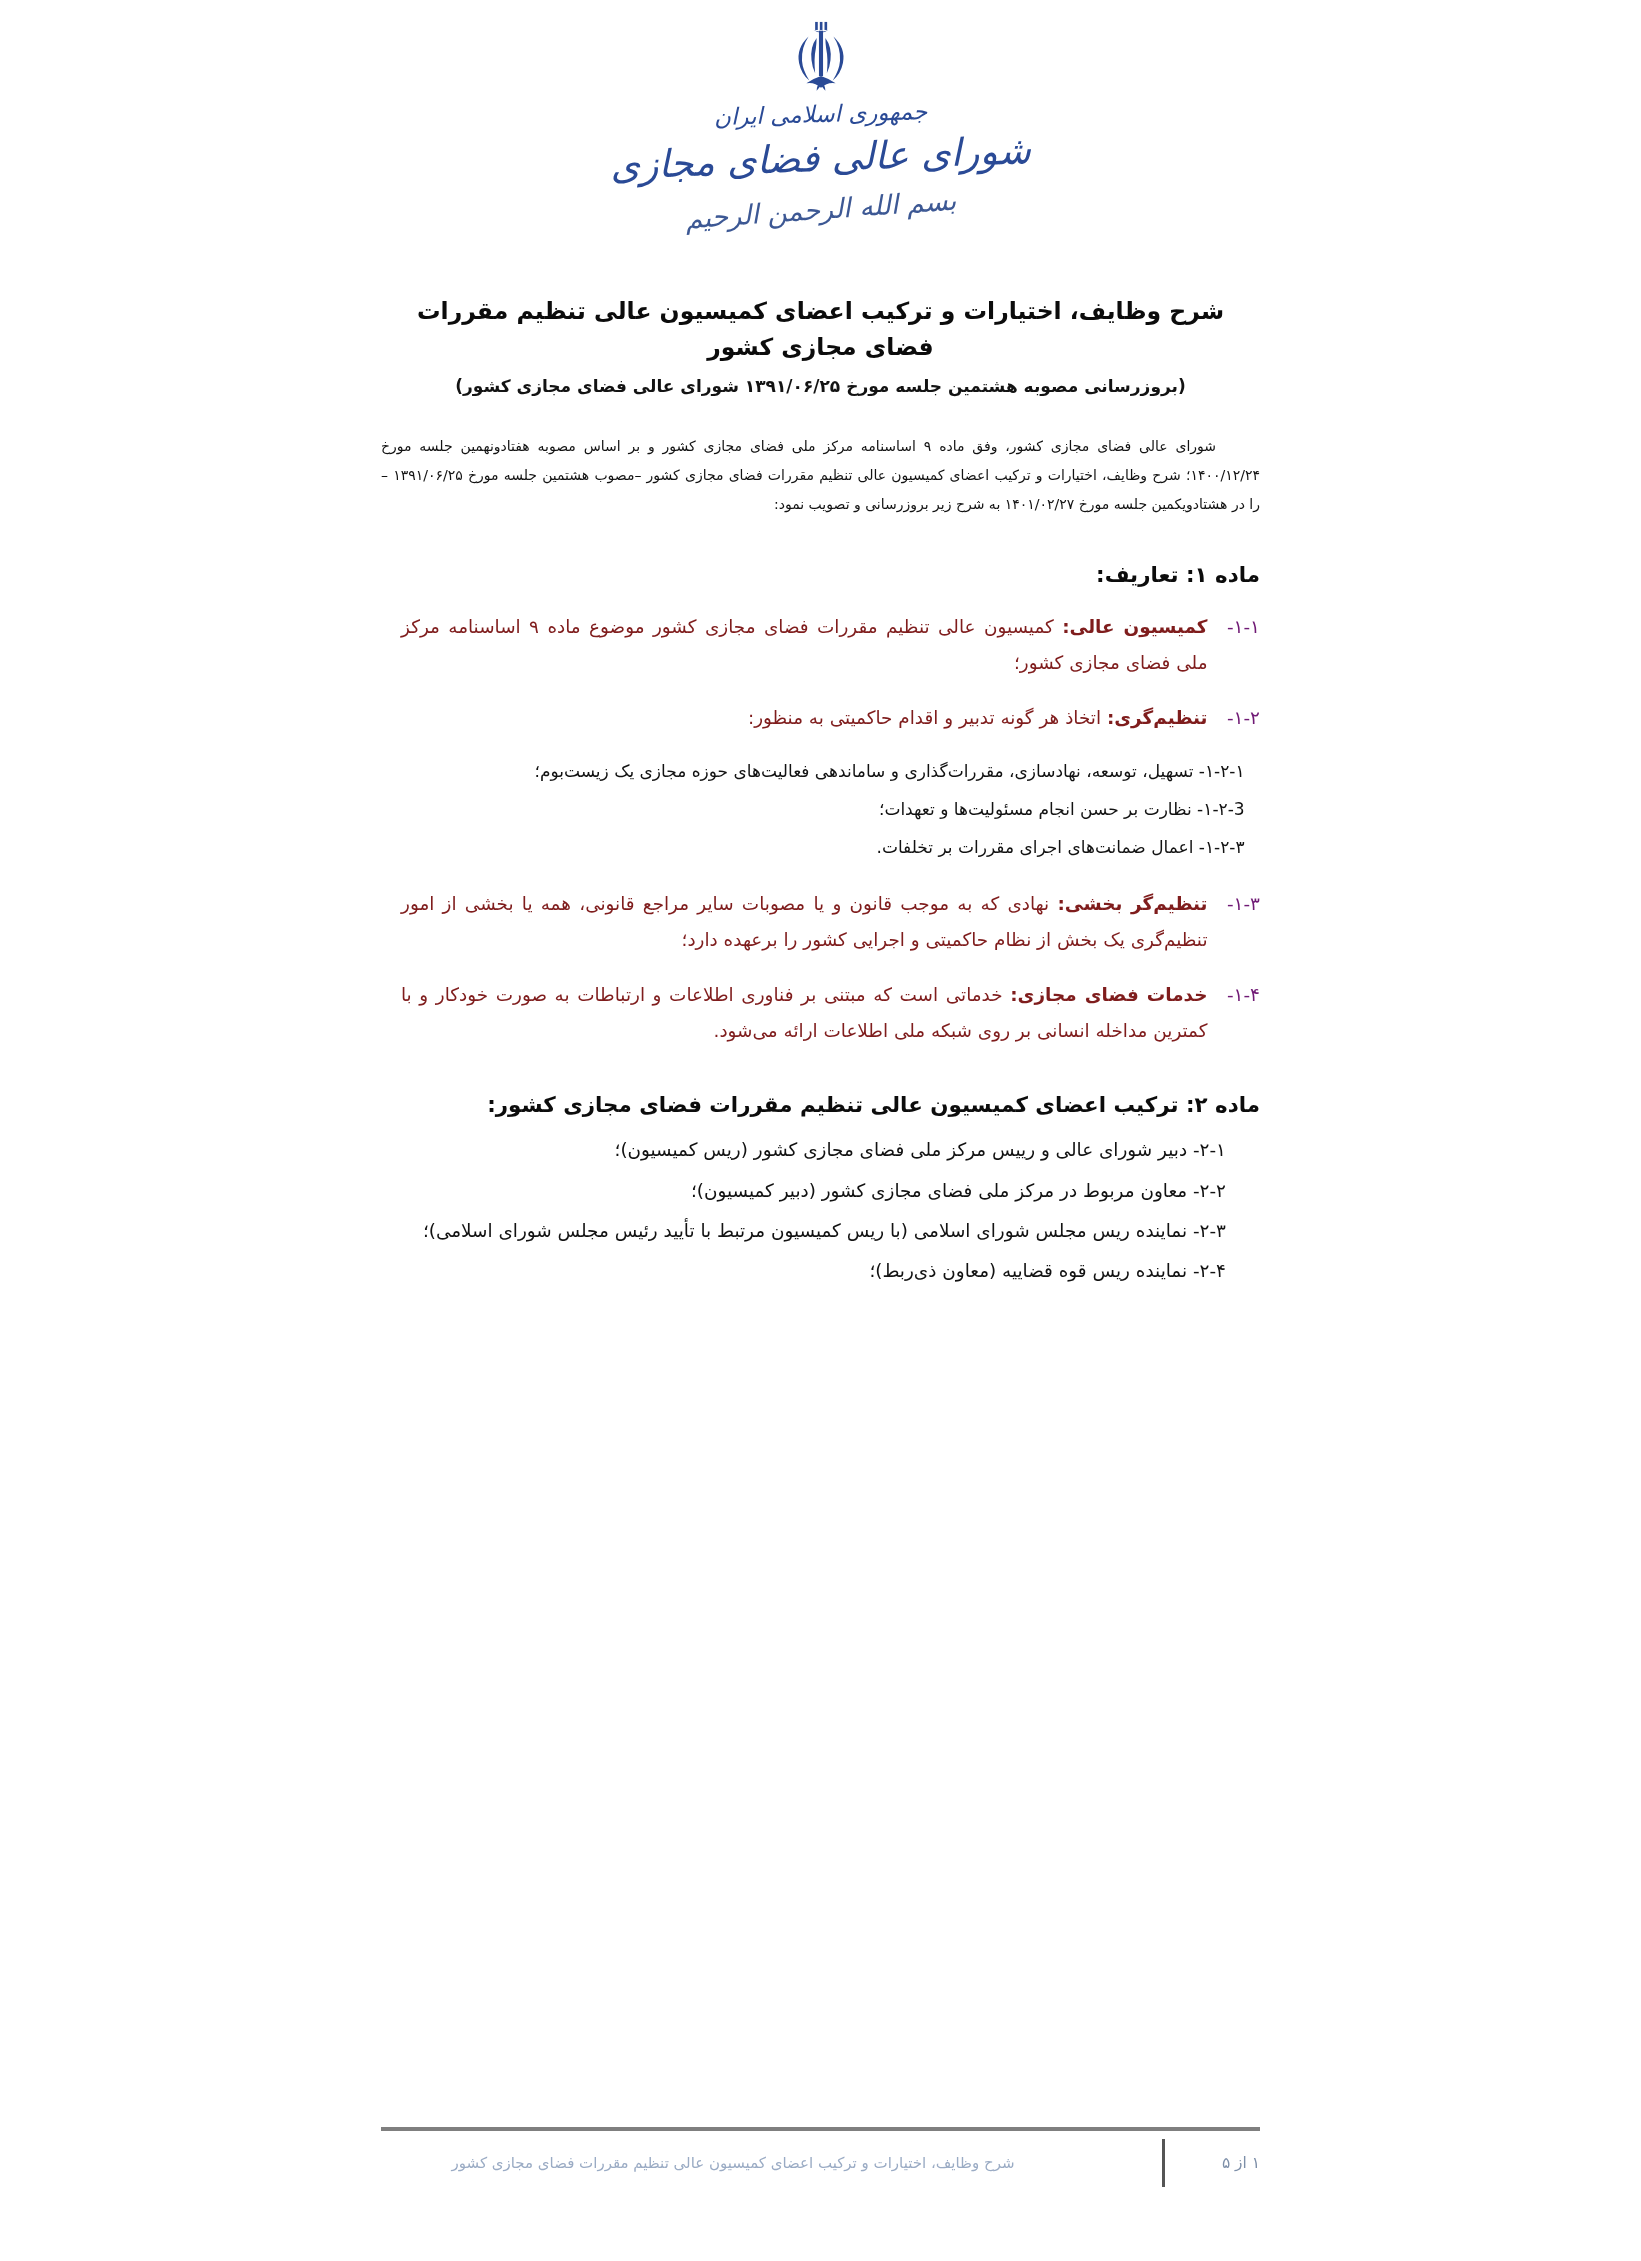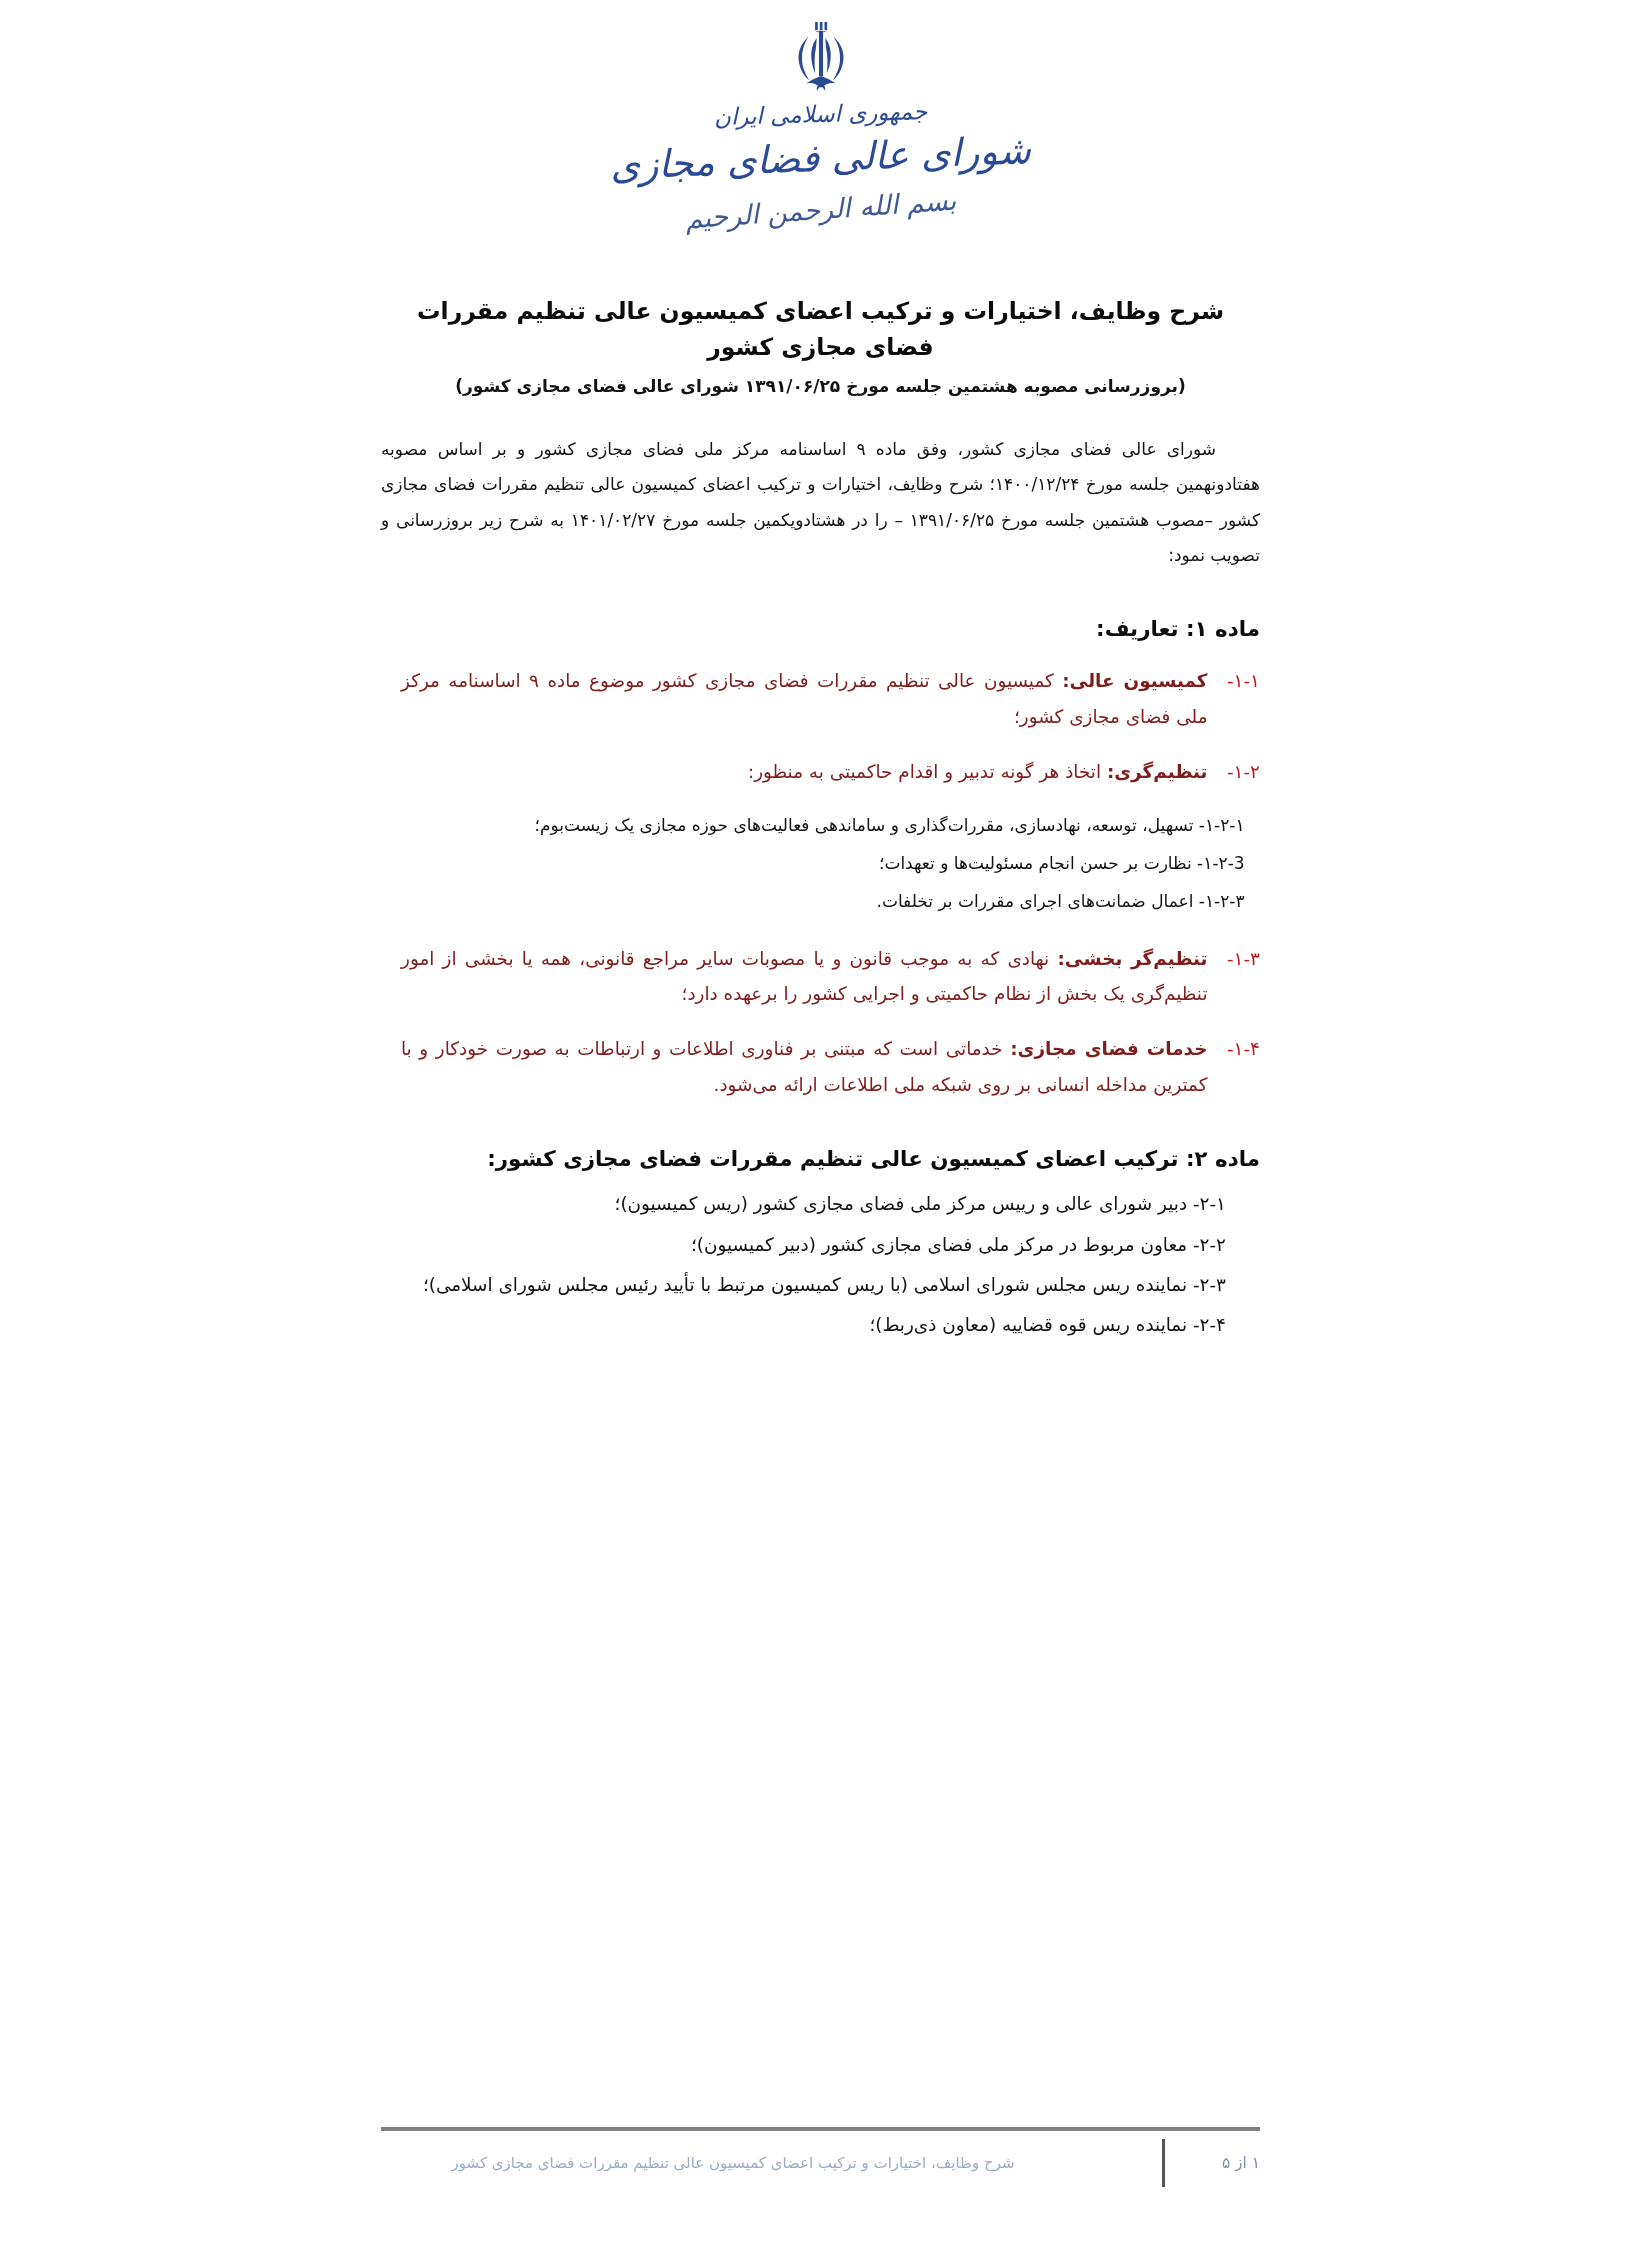--- a/index.html
+++ b/index.html
@@ -91,21 +91,21 @@
     font-weight: bold;
     color: #131313;
   }
 
   
   .body-block {
     margin: 36px 50px 0 50px;
   }
   .para {
     text-align: justify;
-    font-size: 17px;
+    font-size: 14px;
     line-height: 2.08;
     color: #121212;
     text-indent: 44px;
   }
   .article-head {
     margin: 43px 50px 0 50px;
     text-align: right;
     font-size: 21.4px;
     font-weight: bold;
     color: #0c0c0c;
@@ -124,21 +124,21 @@
     margin-bottom: 19px;
     font-size: 18.4px;
     line-height: 1.95;
   }
   .def-num {
     flex: 0 0 auto;
     min-width: 44px;
     text-align: right;
     padding-left: 8.5px;
     white-space: nowrap;
-    color: #b91c1c;
+    color: #701a75;
   }
   .def-body {
     flex: 1 1 auto;
     text-align: justify;
     color: #7f1d1d;
     margin-left: 20px;
   }
   .def-term {
     font-weight: bold;
   }

